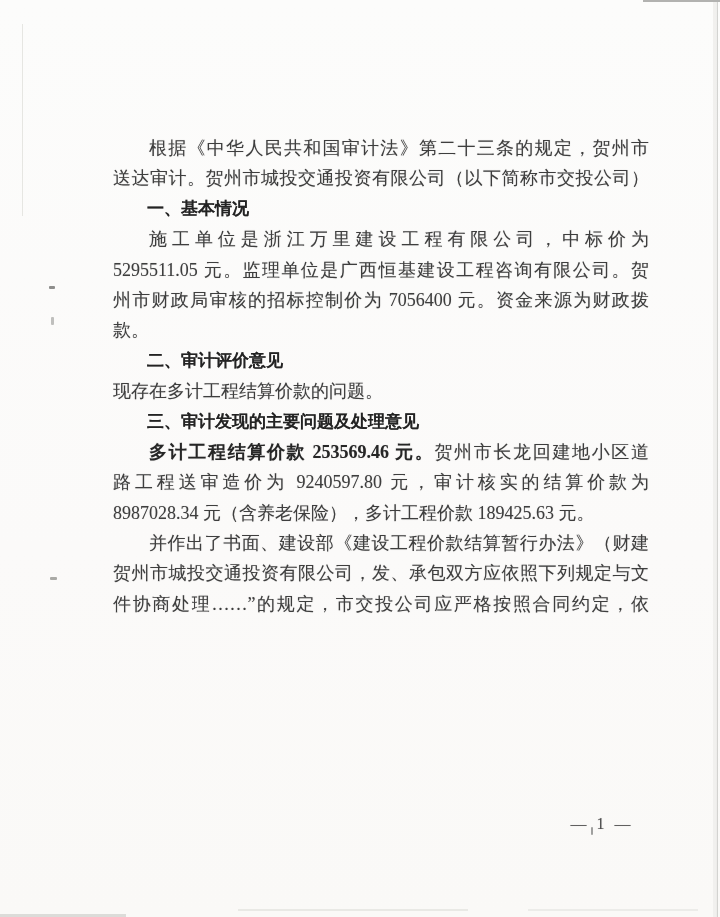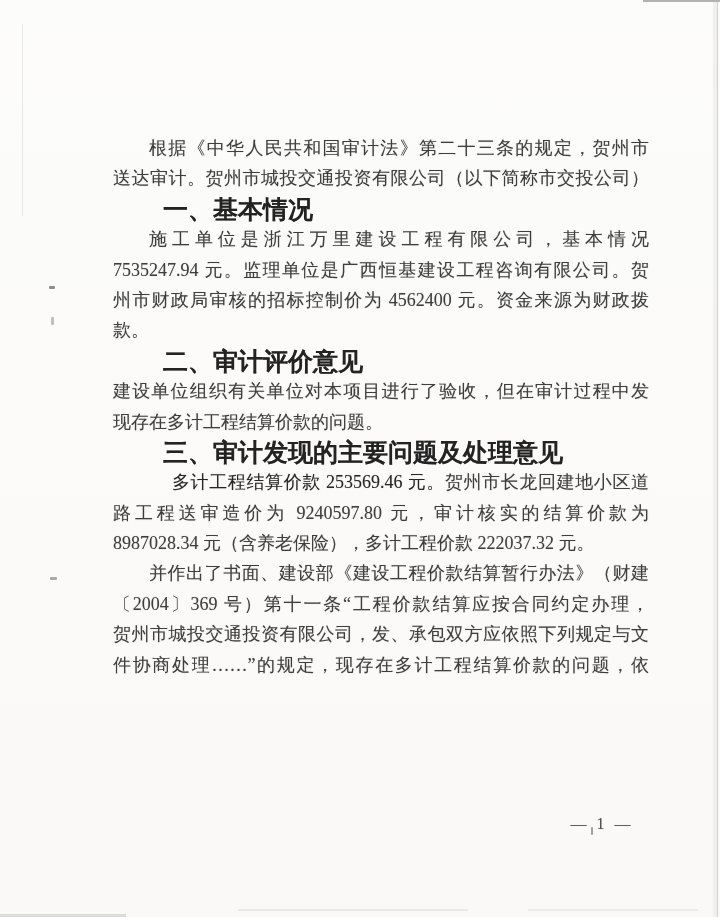--- a/index.html
+++ b/index.html
@@ -36,25 +36,25 @@
   }
   .ln{
     height:30.4px;line-height:30.4px;
     text-align:justify;text-align-last:justify;
     overflow:hidden;
   }
   .ln.i{text-indent:2em;}
   .ln.last{text-align:left;text-align-last:left;}
   .ln.head{
     font-family:"Liberation Sans", sans-serif;
-    font-weight:700;color:#232323;font-size:25px;
+    font-weight:700;color:#232323;font-size:17px;
     text-align:left;text-align-last:left;text-indent:2em;
     text-shadow:0 0 .5px rgba(35,35,35,.5);
   }
-  .b{font-weight:400;color:#262626;margin-left:23px;}
+  .b{font-weight:700;color:#262626;}
   .pagenum{
     position:absolute;left:552px;top:810px;width:100px;height:28px;
     line-height:28px;font-size:16px;color:#4c4c4c;text-align:center;
     letter-spacing:3px;text-shadow:0 0 1px rgba(90,90,90,.3);
   }
 </style>
 </head>
 <body>
 
 <div class="scan">
@@ -70,35 +70,33 @@
   <div class="smudge smudge-a"></div>
   <div class="smudge smudge-b"></div>
   <div class="smudge smudge-c"></div>
 
   <div class="text-block">
 
     <div class="ln j i">根据《中华人民共和国审计法》第二十三条的规定，贺州市</div>
     <div class="ln j">送达审计。贺州市城投交通投资有限公司（以下简称市交投公司）</div>
 
     <div class="ln head">一、基本情况</div>
-    <div class="ln j i">施工单位是浙江万里建设工程有限公司，基本情况</div>
-    <div class="ln j">7535247.94 元。监理单位是广西恒基建设工程咨询有限公司。贺</div>
-    <div class="ln j">州市财政局审核的招标控制价为 4562400 元。资金来源为财政拨</div>
+    <div class="ln j i">施工单位是浙江万里建设工程有限公司，中标价为</div>
+    <div class="ln j">5295511.05 元。监理单位是广西恒基建设工程咨询有限公司。贺</div>
+    <div class="ln j">州市财政局审核的招标控制价为 7056400 元。资金来源为财政拨</div>
     <div class="ln last">款。</div>
 
     <div class="ln head">二、审计评价意见</div>
-    <div class="ln j">建设单位组织有关单位对本项目进行了验收，但在审计过程中发</div>
     <div class="ln last">现存在多计工程结算价款的问题。</div>
 
     <div class="ln head">三、审计发现的主要问题及处理意见</div>
     <div class="ln j i"><span class="b">多计工程结算价款 253569.46 元。</span><span>贺州市长龙回建地小区道</span></div>
     <div class="ln j">路工程送审造价为 9240597.80 元，审计核实的结算价款为</div>
-    <div class="ln last">8987028.34 元（含养老保险），多计工程价款 222037.32 元。</div>
+    <div class="ln last">8987028.34 元（含养老保险），多计工程价款 189425.63 元。</div>
     <div class="ln j i">并作出了书面、建设部《建设工程价款结算暂行办法》（财建</div>
-    <div class="ln j">〔2004〕369 号）第十一条“工程价款结算应按合同约定办理，</div>
     <div class="ln j">贺州市城投交通投资有限公司，发、承包双方应依照下列规定与文</div>
-    <div class="ln j">件协商处理……”的规定，现存在多计工程结算价款的问题，依</div>
+    <div class="ln j">件协商处理……”的规定，市交投公司应严格按照合同约定，依</div>
 
   </div>
 
   <div class="pagenum">— 1 —</div>
 
 </div>
 
 </body></html>

